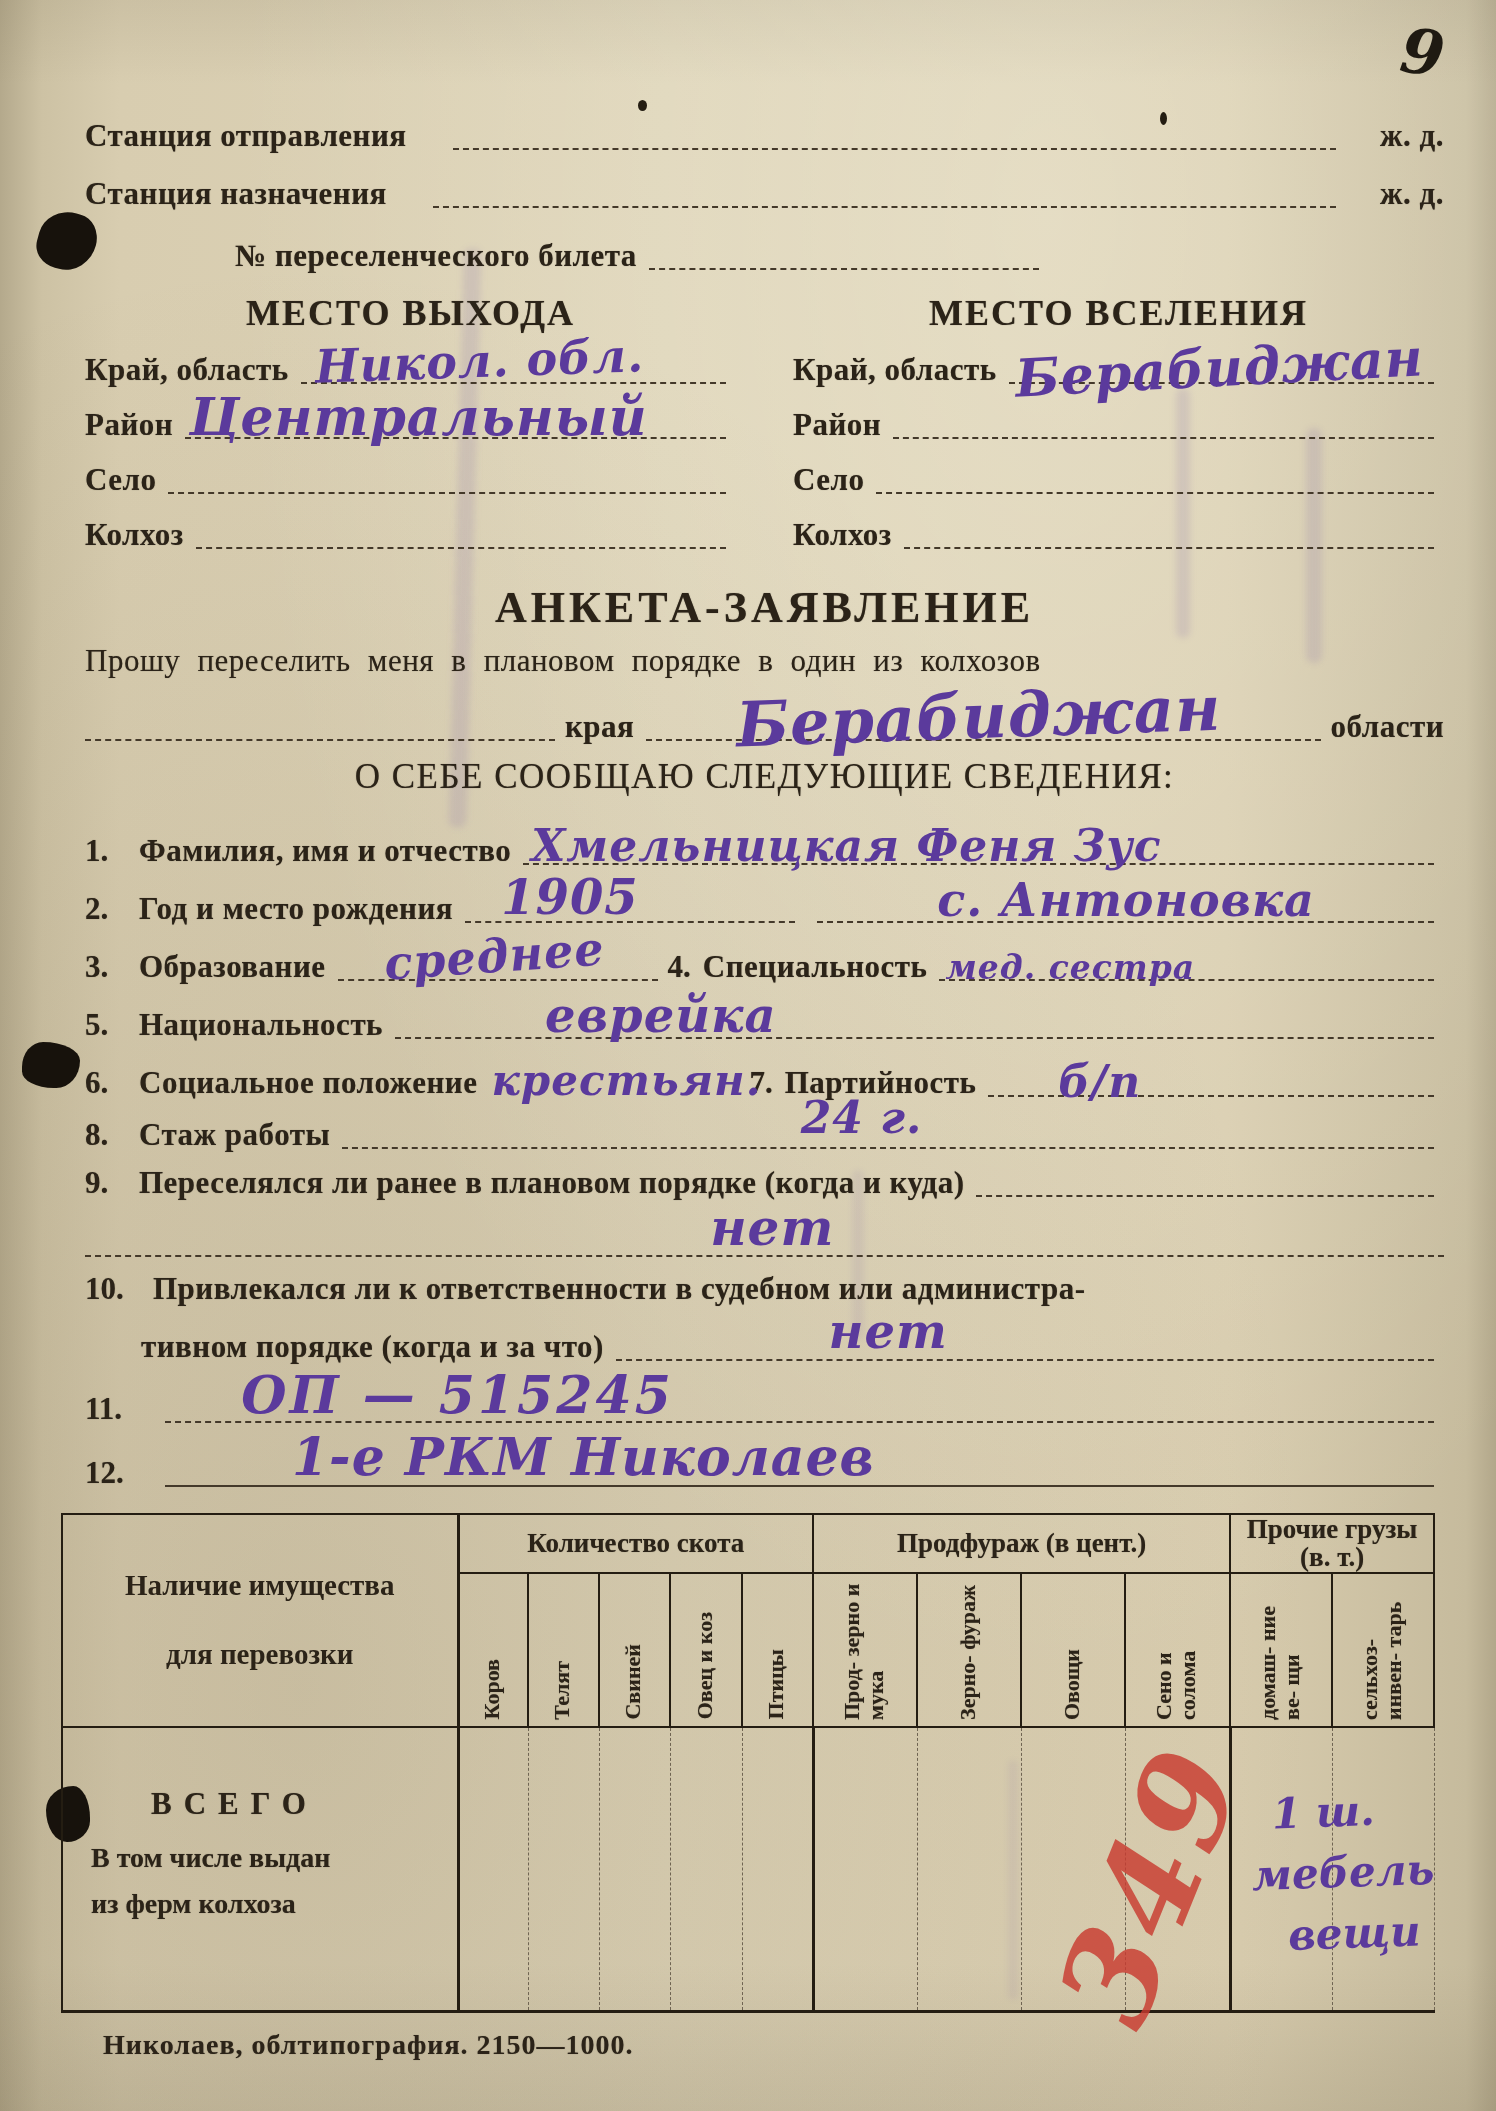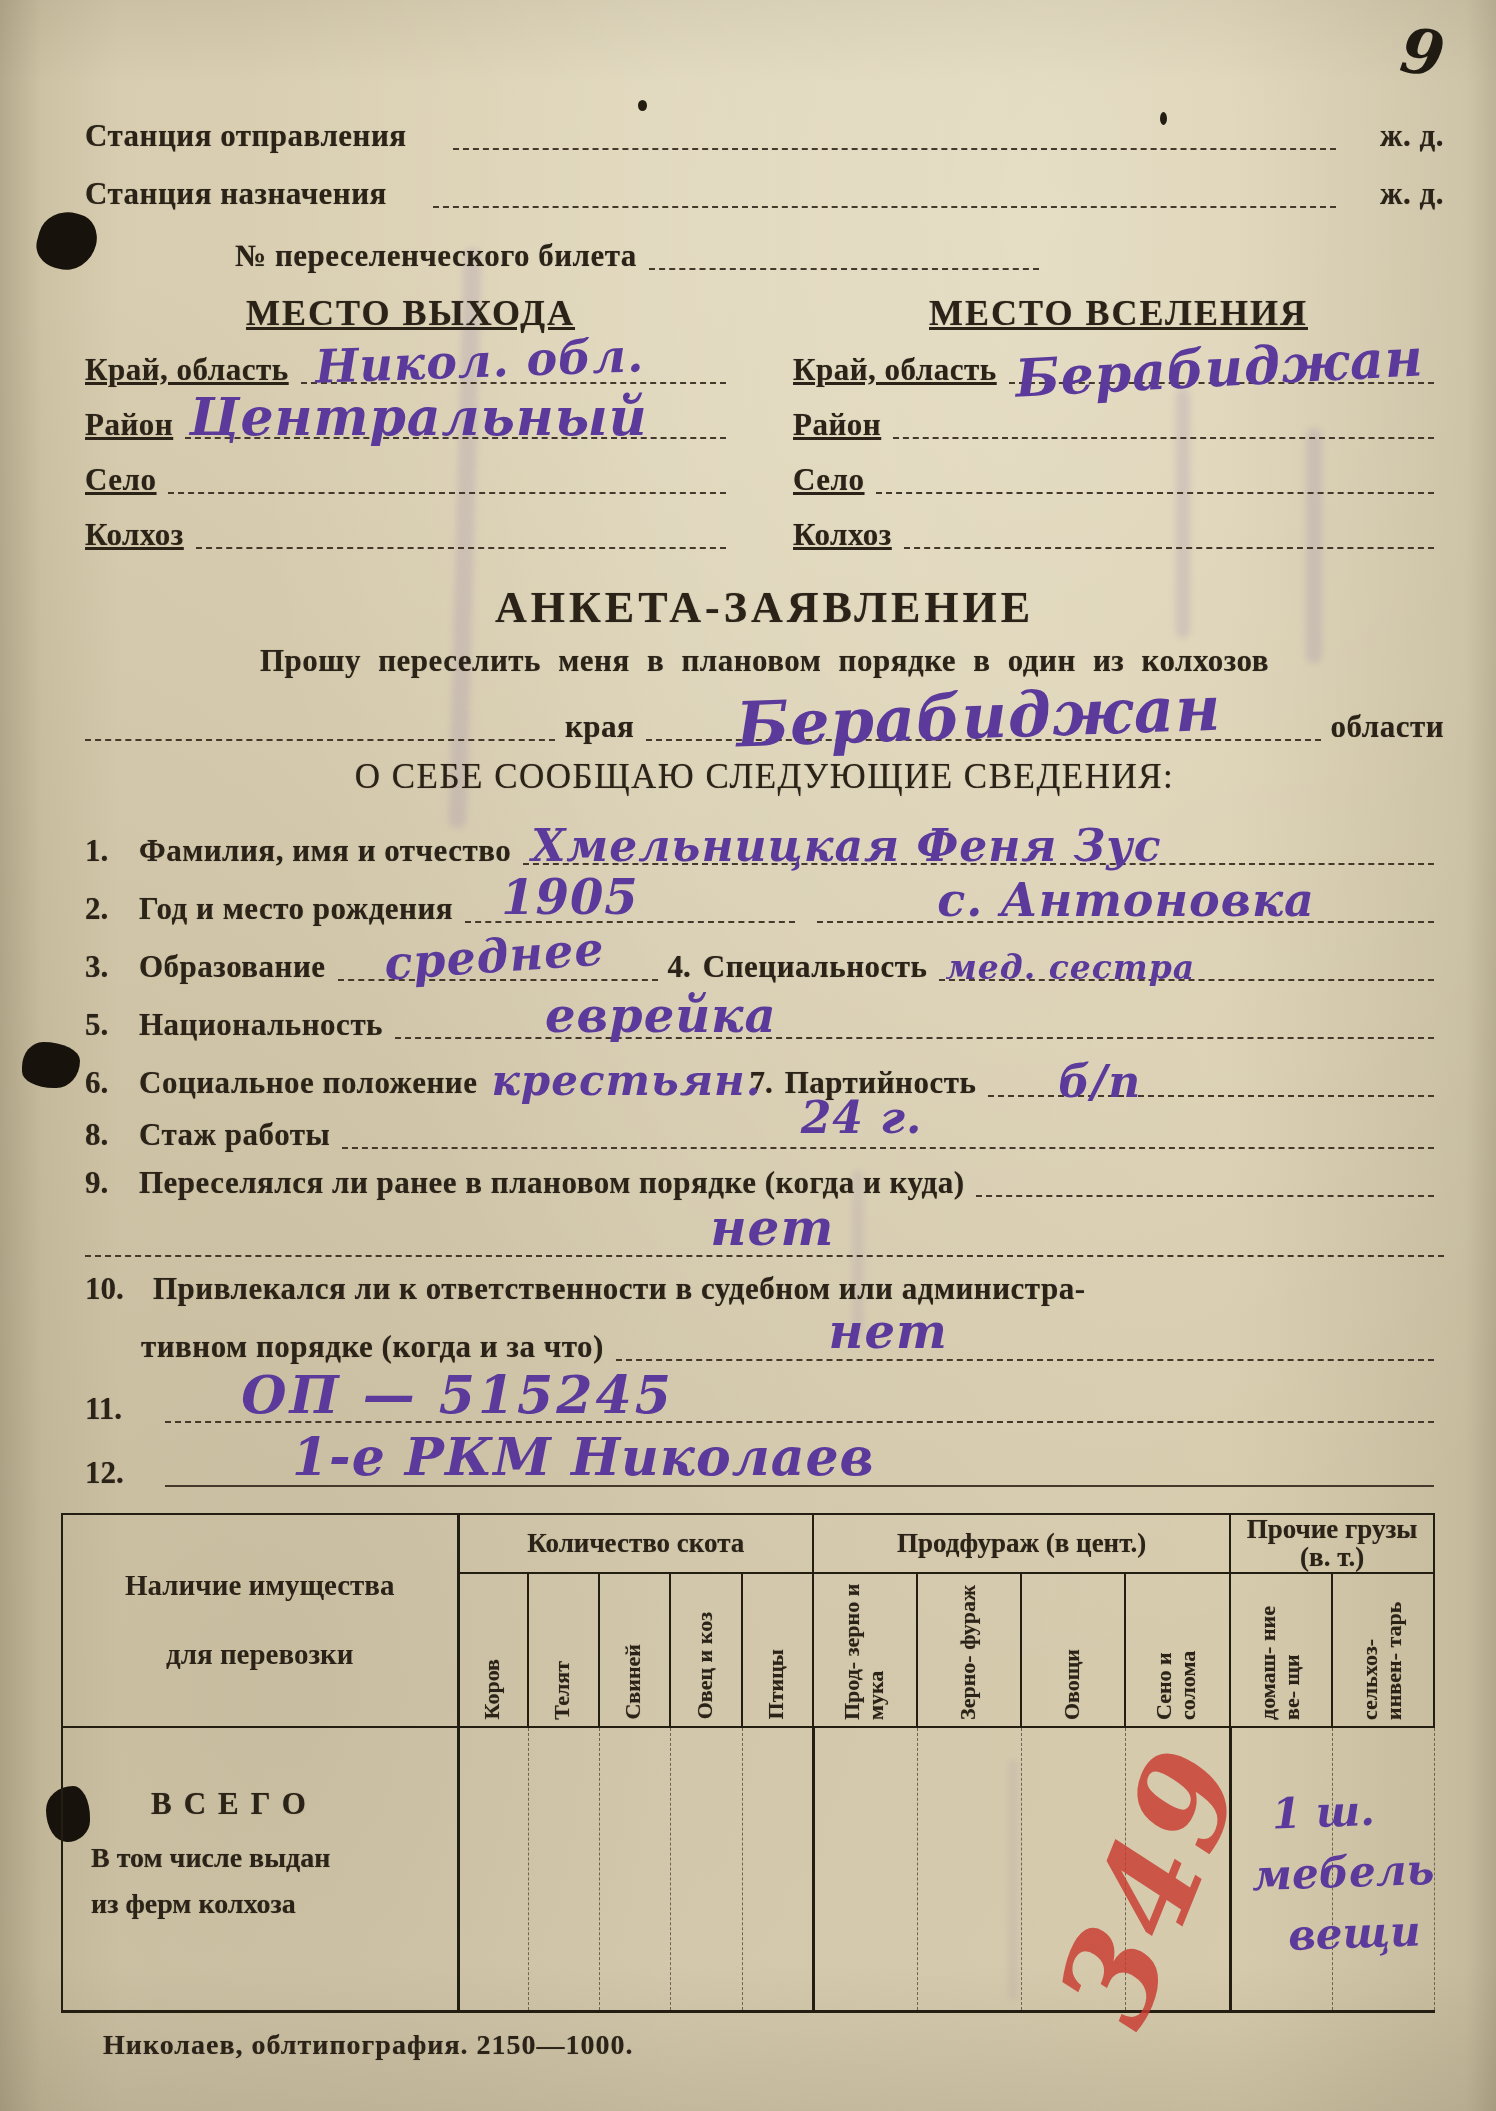--- a/index.html
+++ b/index.html
@@ -17,29 +17,29 @@
   .lbl{font-weight:bold; font-size:31px; letter-spacing:.5px; white-space:nowrap; text-shadow:0 0 1px rgba(43,35,24,.45);}
   .row{display:flex; align-items:flex-end;}
   .fill{flex:1 1 auto; border-bottom:2px dashed #44392a; margin:0 10px 4px 12px; position:relative; height:4px; overflow:visible;}
   .fill.solid{border-bottom-style:solid;}
   
   .hw{font-family:"DejaVu Serif",serif; font-style:italic; font-weight:bold; color:#5b3a9c; white-space:nowrap; letter-spacing:1px; position:absolute;}
   
   .station{margin-bottom:22px;gap:34px;}
   .ticket{margin-top:26px; margin-bottom:8px; padding-left:150px;}
   
-  .places{display:flex; margin-top:18px;text-decoration:underline;}
+  .places{display:flex; margin-top:18px;}
   .place{width:50%; position:relative;}
   .place.left{padding-right:45px;}
   .place.right{padding-left:12px;}
   .place-title{text-align:center; font-weight:bold; font-size:36px; letter-spacing:2px; margin-bottom:12px; text-shadow:0 0 1px rgba(43,35,24,.5);}
   .frow{display:flex; align-items:flex-end; height:42px; margin-bottom:13px;}
   
   .app-title{text-align:center; font-weight:bold; font-size:44px; letter-spacing:4px; margin-top:16px; margin-bottom:10px; text-shadow:0 0 1px rgba(43,35,24,.5);}
-  .request{font-weight:bold; font-size:31px; word-spacing:9px; letter-spacing:.5px; margin-bottom:4px; text-shadow:0 0 1px rgba(43,35,24,.45);text-align:center;}
+  .request{font-weight:normal; font-size:31px; word-spacing:9px; letter-spacing:.5px; margin-bottom:4px; text-shadow:0 0 1px rgba(43,35,24,.45);}
   .krai-row{height:62px; margin-bottom:2px;}
   .section-head{text-align:center; font-weight:normal; font-size:35px; letter-spacing:1.5px; margin:12px 0 14px 0; text-shadow:0 0 1px rgba(43,35,24,.5);}
   
   .q{display:flex; align-items:flex-end; min-height:52px;}
   .qn{font-weight:bold; font-size:31px; width:54px; flex:0 0 auto; text-shadow:0 0 1px rgba(43,35,24,.45);}
   .qn.wide{width:68px;}
   .ans-line{height:58px; margin-top:2px;}
   .indent{padding-left:56px;}
   
   table.goods{border-collapse:collapse; width:1372px; margin-left:-24px; margin-top:22px; table-layout:fixed;}

